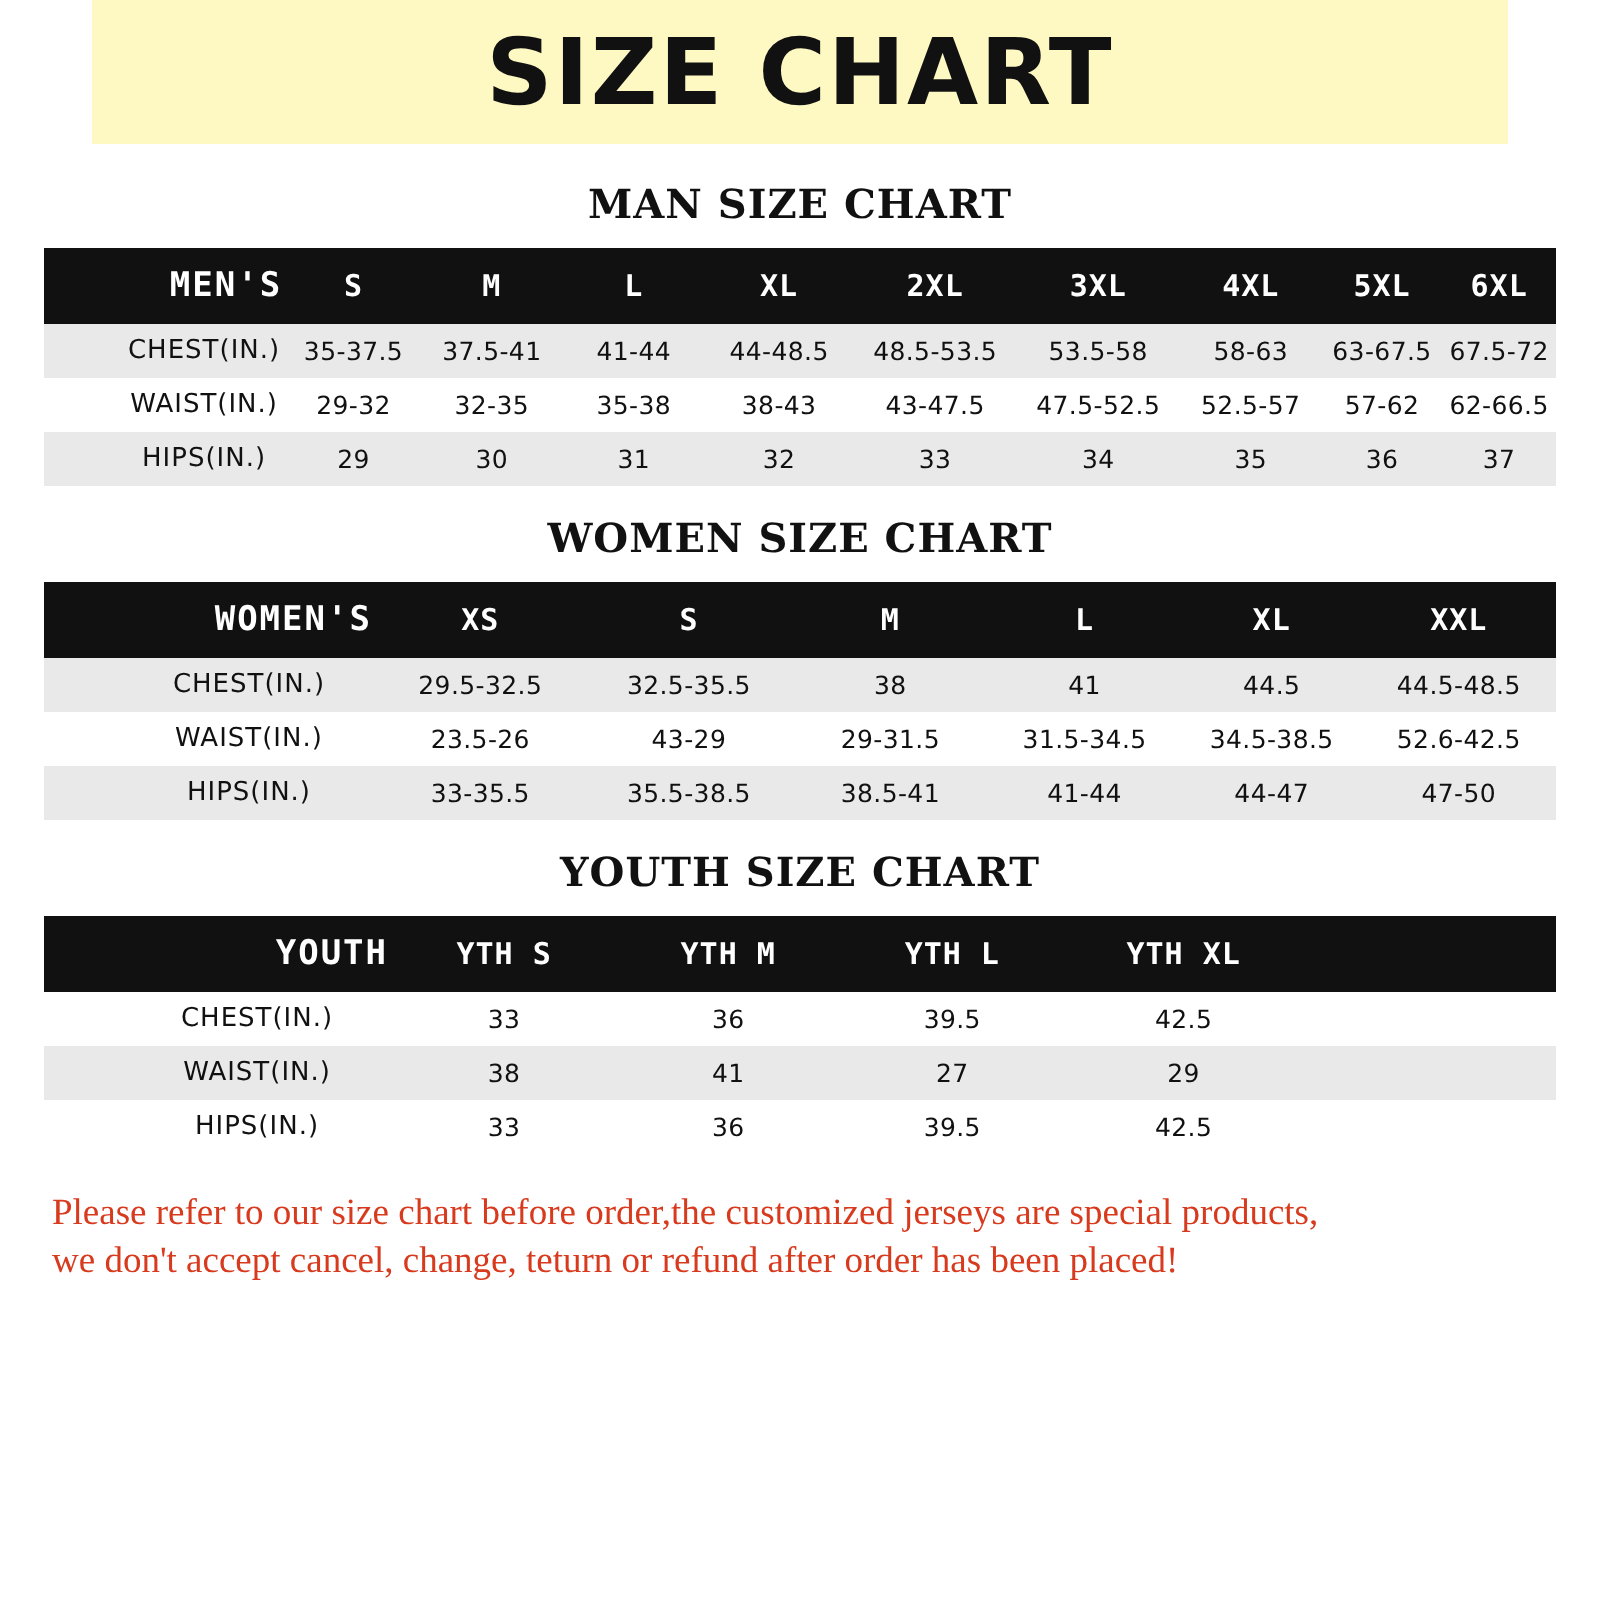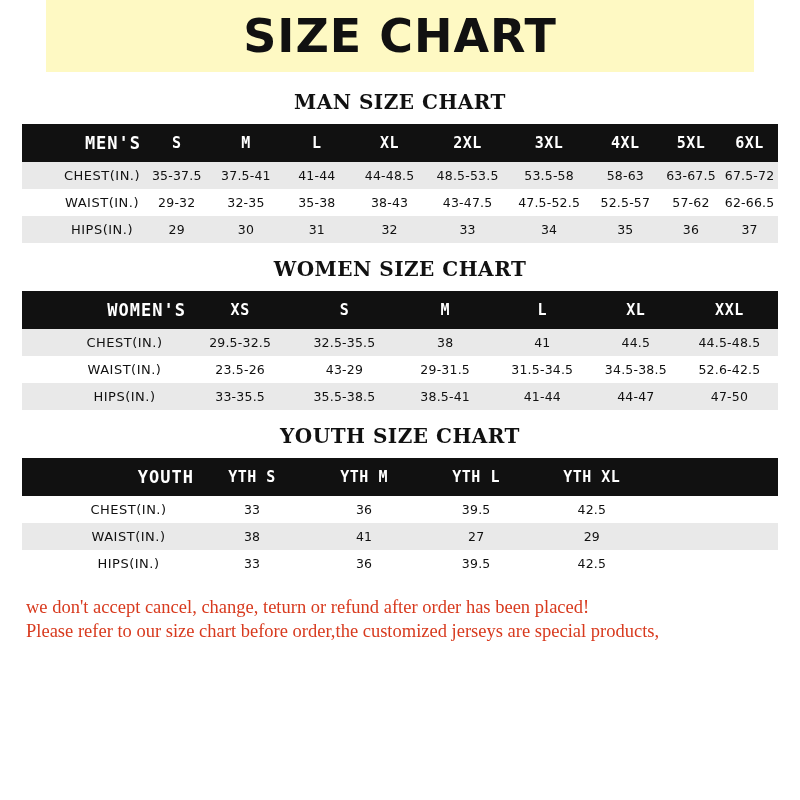--- a/index.html
+++ b/index.html
@@ -275,18 +275,18 @@
             <td>36</td>
             <td>39.5</td>
             <td>42.5</td>
             <td></td>
           </tr>
         </tbody>
       </table>
     </div>
 
     <div class="notice">
+      <div>Please refer to our size chart before order,the customized jerseys are special products,</div>
       <div>we don't accept cancel, change, teturn or refund after order has been placed!</div>
-      <div>Please refer to our size chart before order,the customized jerseys are special products,</div>
     </div>
 
   </div>
 </div>
 
 </body></html>

